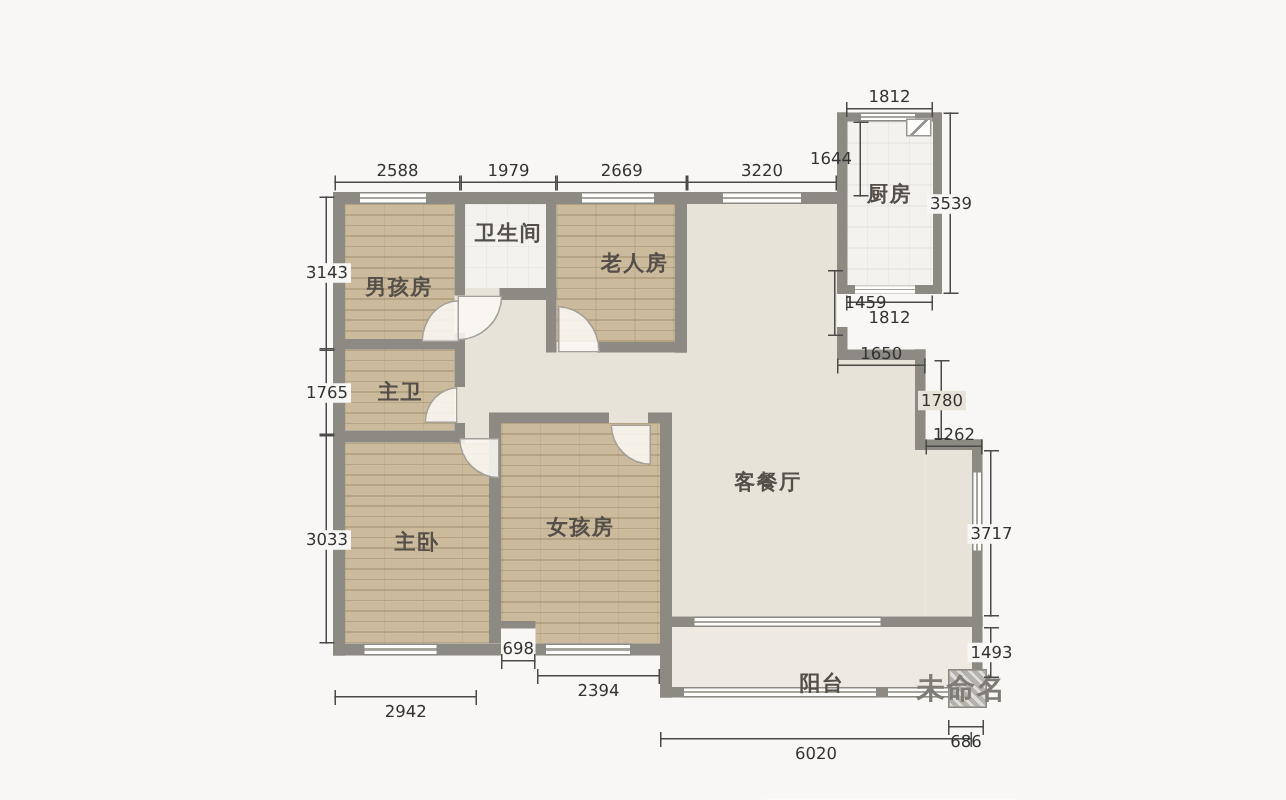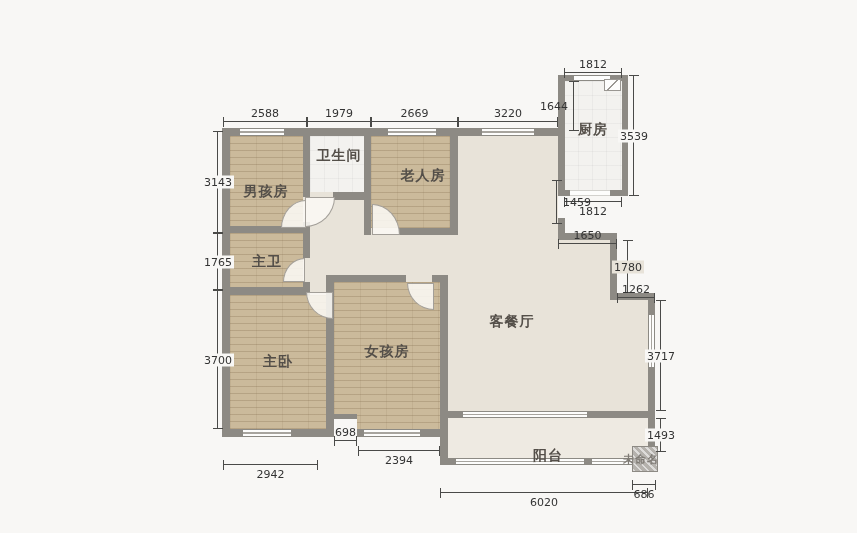--- a/index.html
+++ b/index.html
@@ -17,21 +17,21 @@
   .balc{background:#eeeae2;}
   .white{background:#f8f7f5;}
   .wall{position:absolute;background:#8d8a84;}
   .win-h{position:absolute;background:linear-gradient(180deg,#fdfdfc 0 38%,#a7a49e 38% 62%,#fdfdfc 62% 100%);
          box-shadow:0 0 0 1px rgba(140,137,131,.35);}
   .win-v{position:absolute;background:linear-gradient(90deg,#fdfdfc 0 38%,#a7a49e 38% 62%,#fdfdfc 62% 100%);
          box-shadow:0 0 0 1px rgba(140,137,131,.35);}
   .arc{position:absolute;background:rgba(250,248,244,.88);border:1px solid #a39f99;}
   .room-label{position:absolute;transform:translate(-50%,-50%);font-size:14px;font-weight:600;
               color:#544f49;letter-spacing:1px;white-space:nowrap;}
-  .room-label.light{color:#7f7b75;font-size:11px;}
+  .room-label.light{color:#7f7b75;font-size:19px;}
   .dim-h{position:absolute;height:0;border-top:1px solid #4a4a48;}
   .dim-h::before,.dim-h::after{content:"";position:absolute;top:-5px;width:1px;height:10px;background:#4a4a48;}
   .dim-h::before{left:0;} .dim-h::after{right:0;}
   .dim-h .lbl{position:absolute;left:50%;bottom:2px;transform:translateX(-50%);
               font-size:11px;color:#333;white-space:nowrap;}
   .dim-h.below .lbl{bottom:auto;top:3px;}
   .dim-v{position:absolute;width:0;border-left:1px solid #4a4a48;}
   .dim-v::before,.dim-v::after{content:"";position:absolute;left:-5px;width:10px;height:1px;background:#4a4a48;}
   .dim-v::before{top:0;} .dim-v::after{bottom:0;}
   .dim-v .lbl{position:absolute;left:50%;top:50%;transform:translate(-50%,-50%);
@@ -172,21 +172,21 @@
     <span class="lbl">1493</span>
     </div>
 
   <div class="dim-v" style="left:217px;top:131px;height:102px;">
     <span class="lbl">3143</span>
     </div>
   <div class="dim-v" style="left:217px;top:233px;height:57px;">
     <span class="lbl">1765</span>
     </div>
   <div class="dim-v" style="left:217px;top:290px;height:139px;">
-    <span class="lbl">3700</span>
+    <span class="lbl">3033</span>
     </div>
 
   <div class="dim-h below" style="left:223px;top:464px;width:95px;">
     <span class="lbl">2942</span>
     </div>
   <div class="dim-h" style="left:334px;top:440px;width:23px;">
     <span class="lbl">698</span>
     </div>
   <div class="dim-h below" style="left:358px;top:450px;width:82px;">
     <span class="lbl">2394</span>

